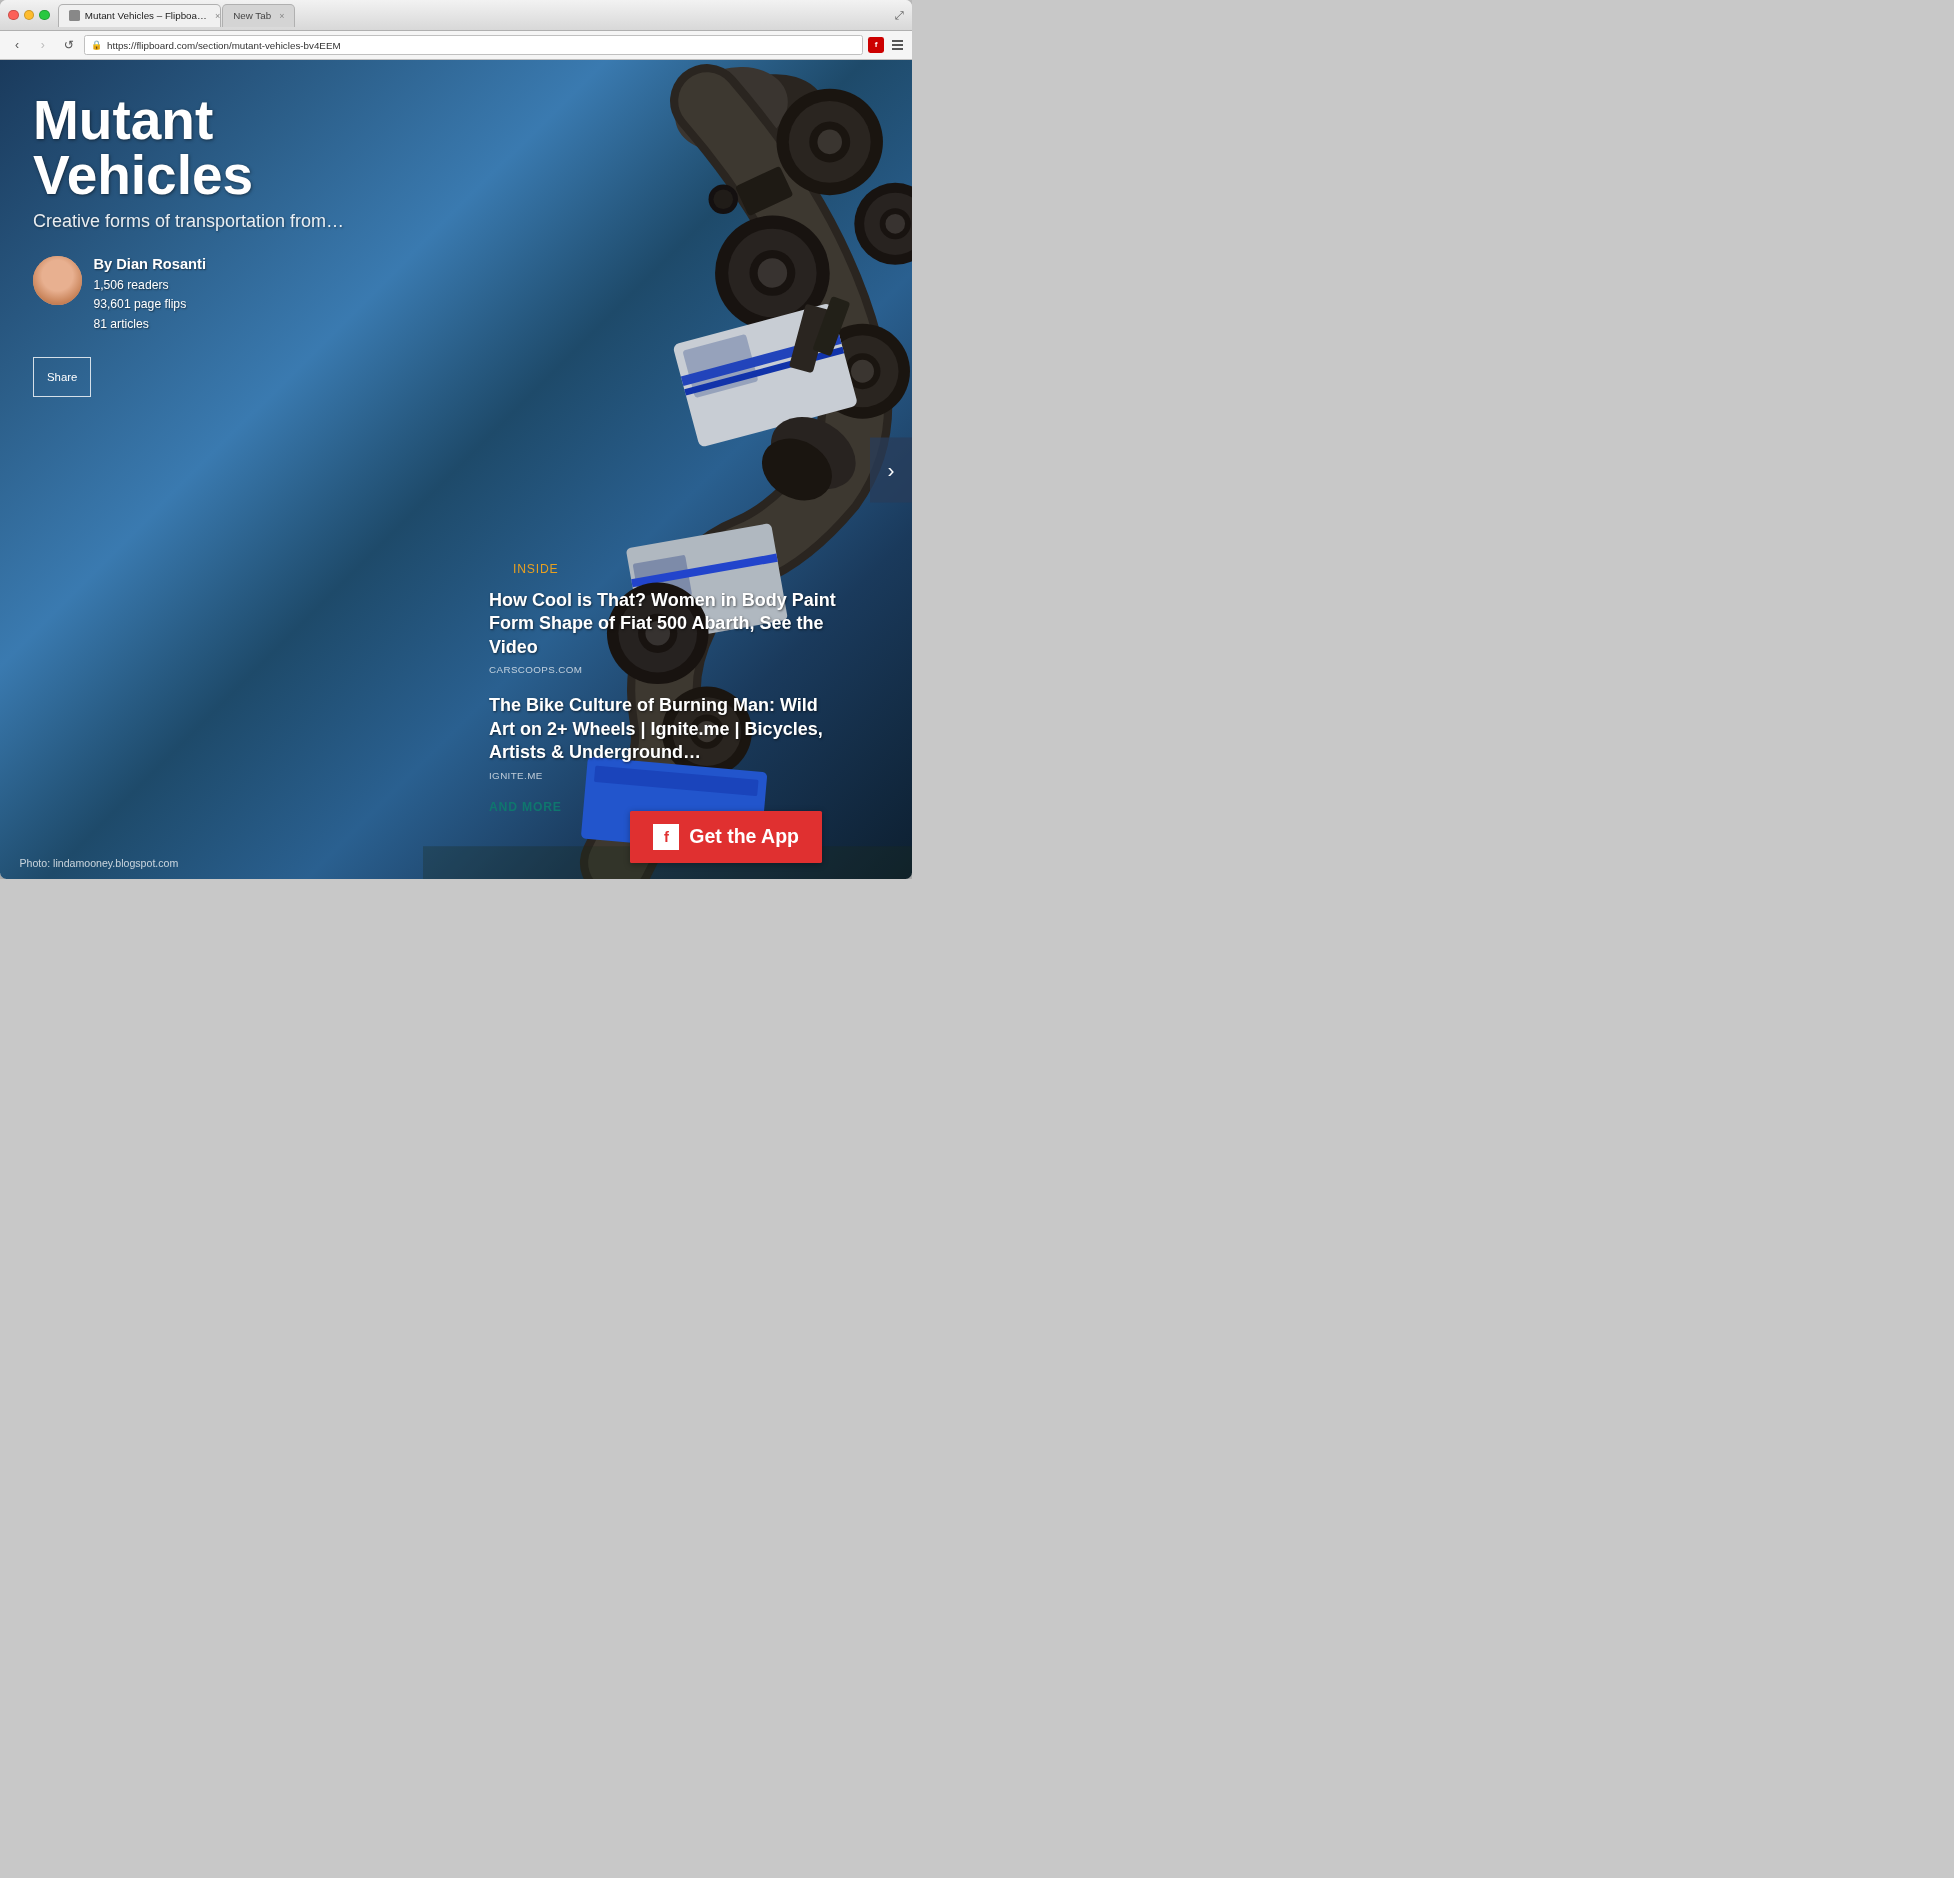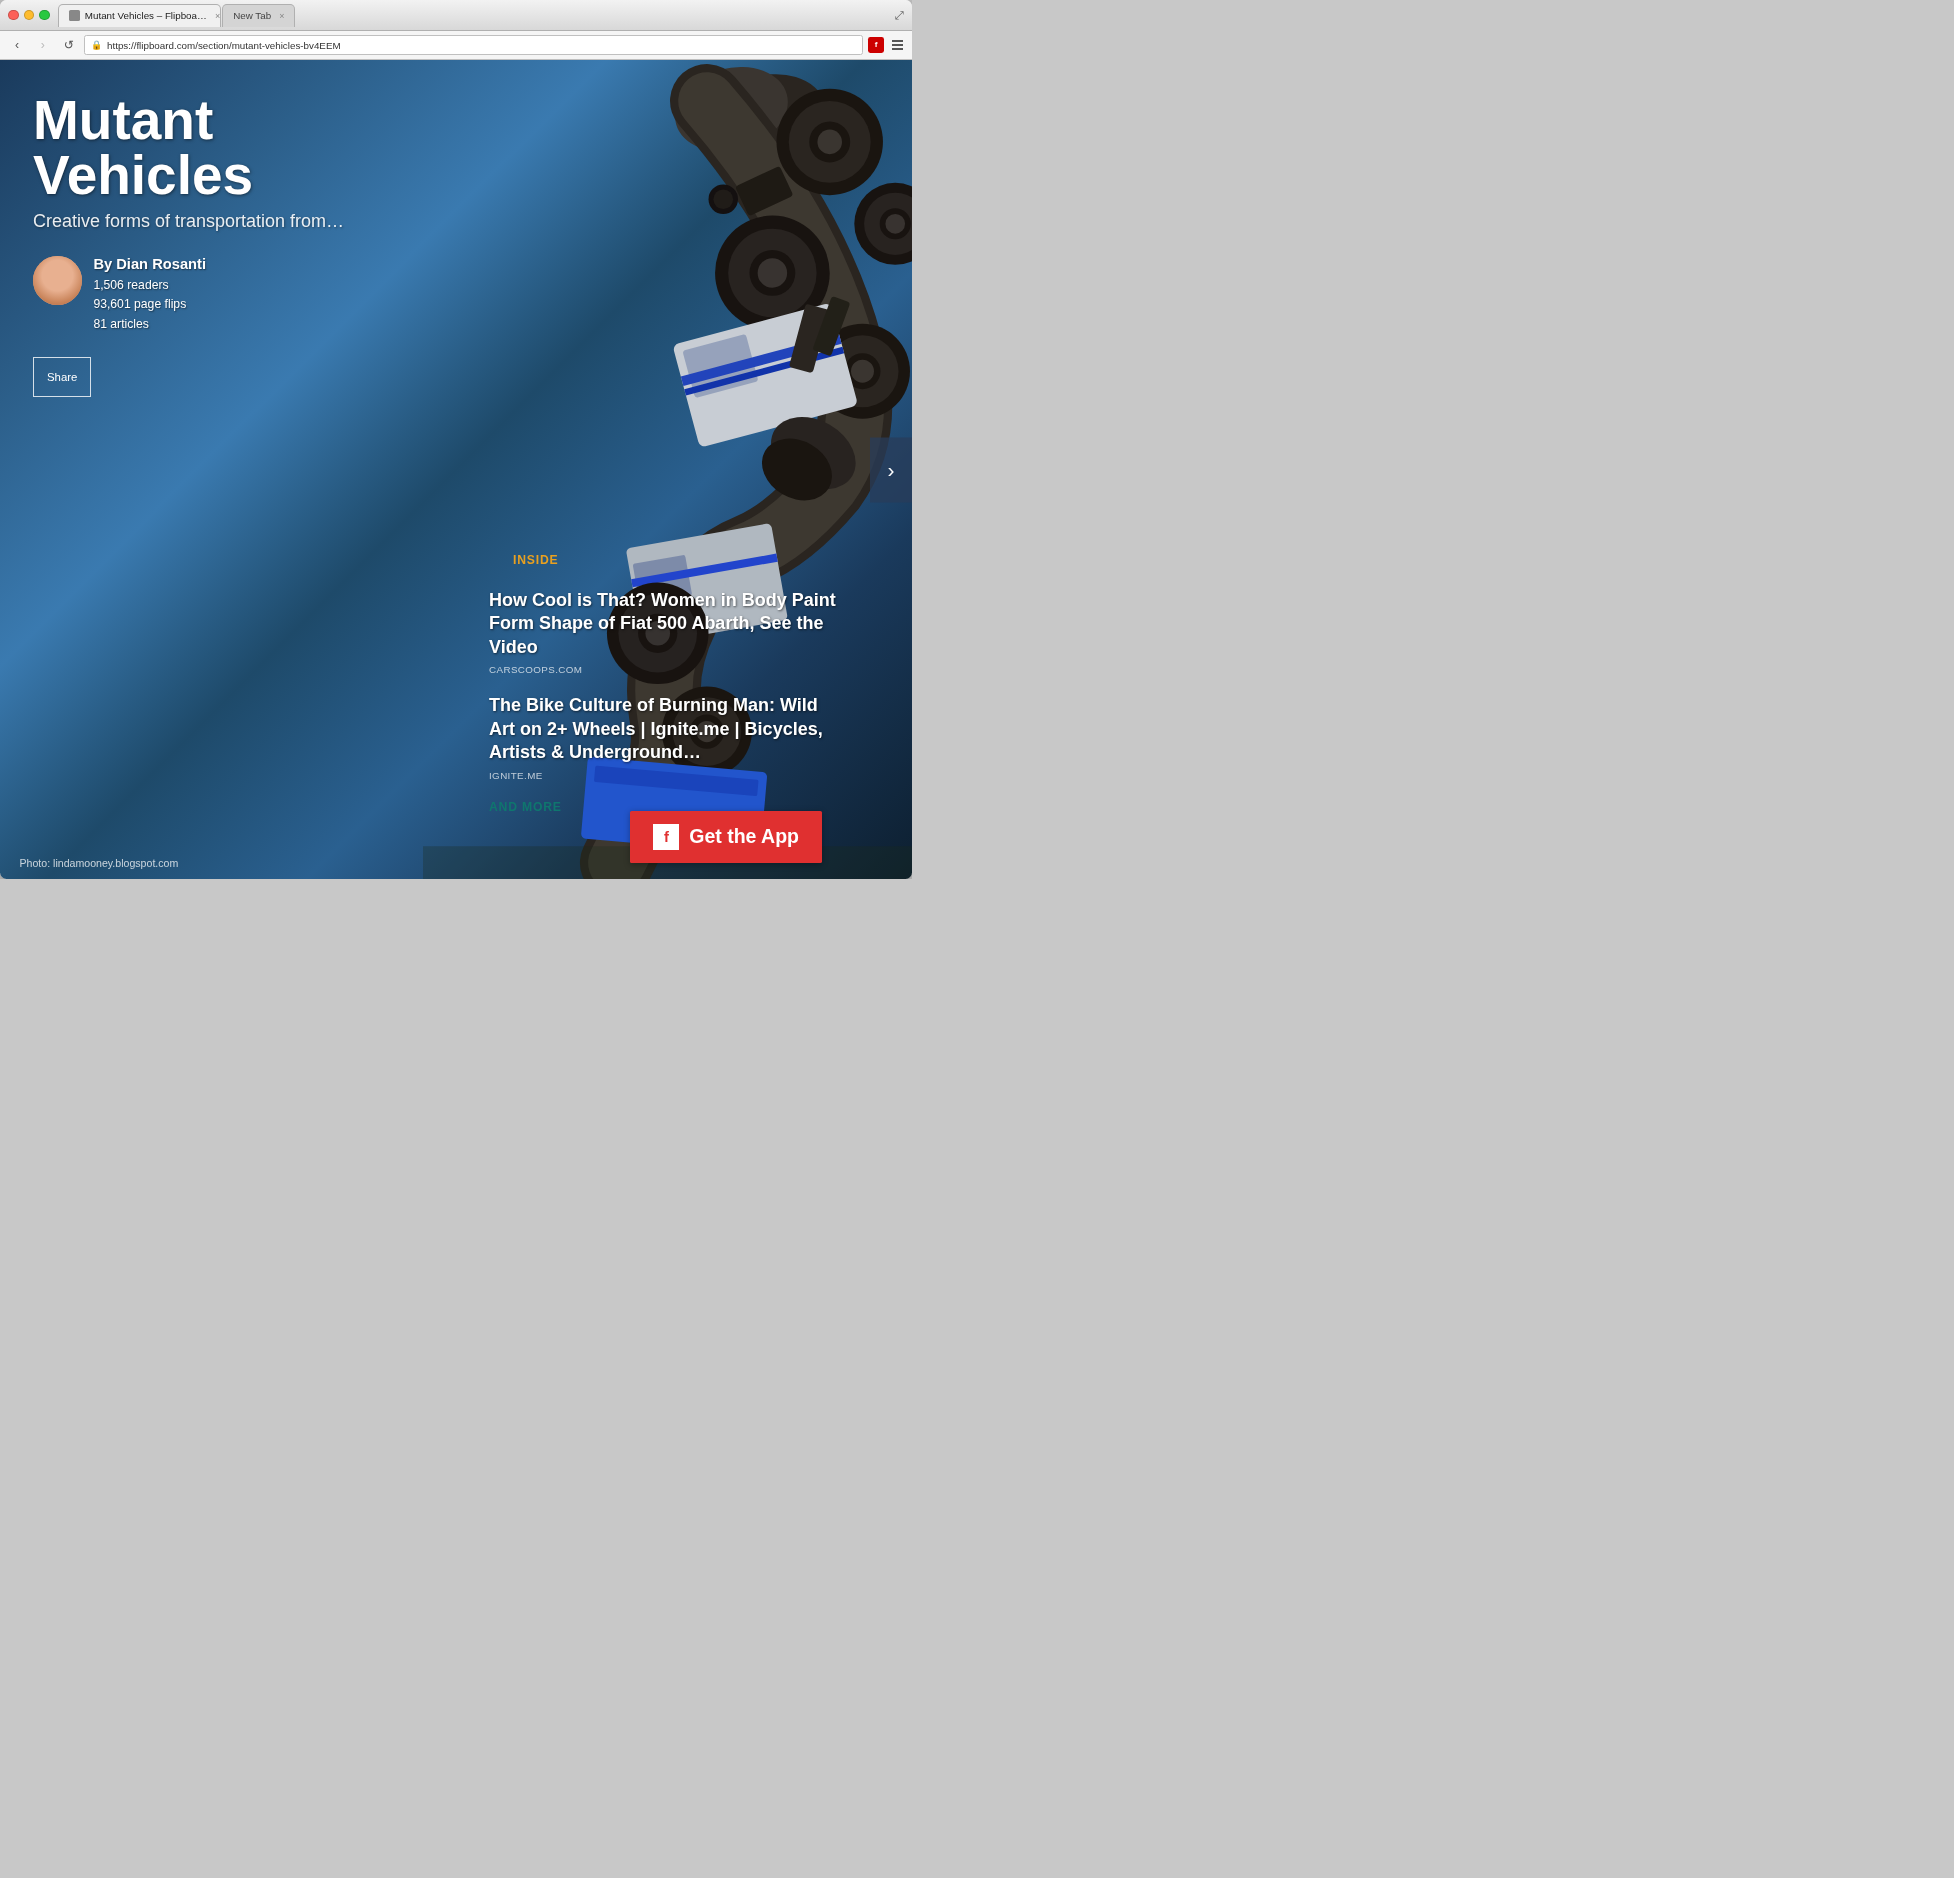--- a/index.html
+++ b/index.html
@@ -296,24 +296,24 @@
     
     .inside-panel {
       position: absolute;
       bottom: 65px;
       right: 65px;
       width: 358px;
     }
 
     .inside-label {
       font-size: 12.2px;
-      font-weight: 700;
+      font-weight: 400;
       color: #e8a020;
       letter-spacing: 0.8px;
-      margin-bottom: 22px;
+      margin-bottom: 13px;
       text-transform: uppercase;
       padding-left: 24px;
     }
 
     .article-item {
       margin-bottom: 19.5px;
     }
 
     .article-title {
       font-size: 18px;

